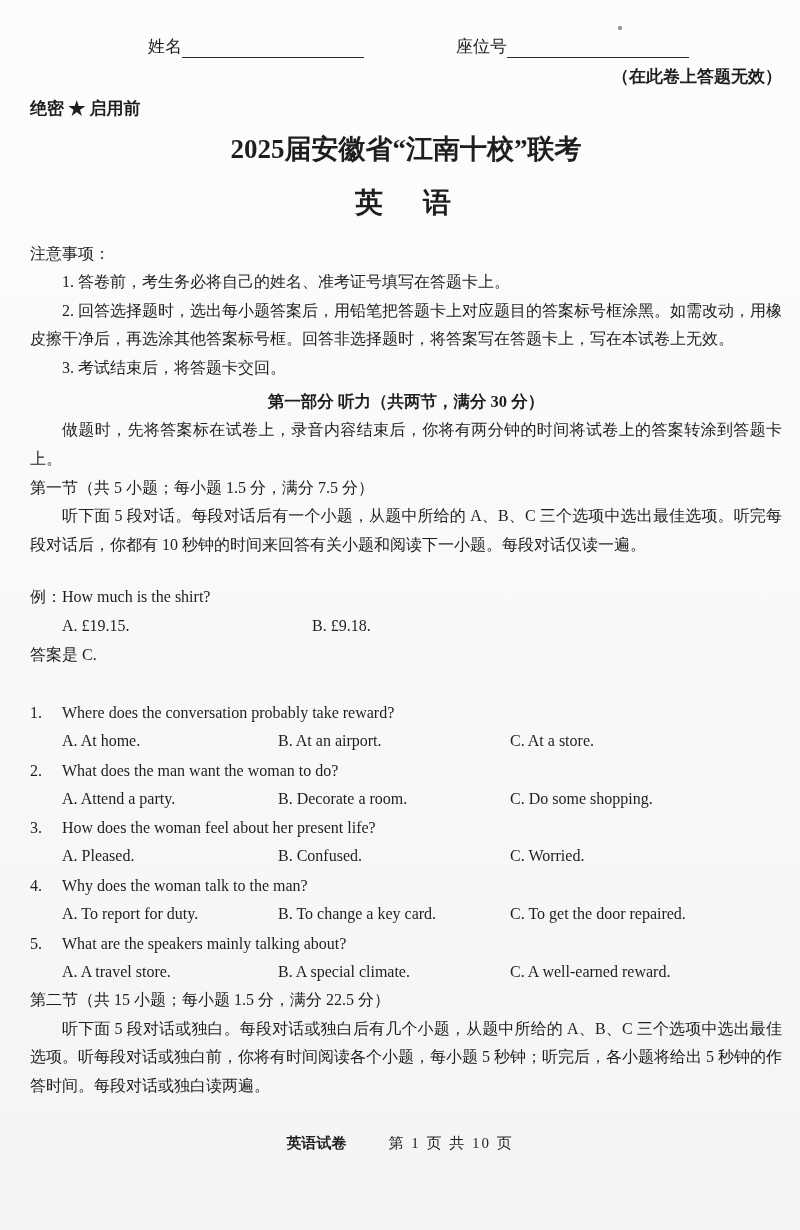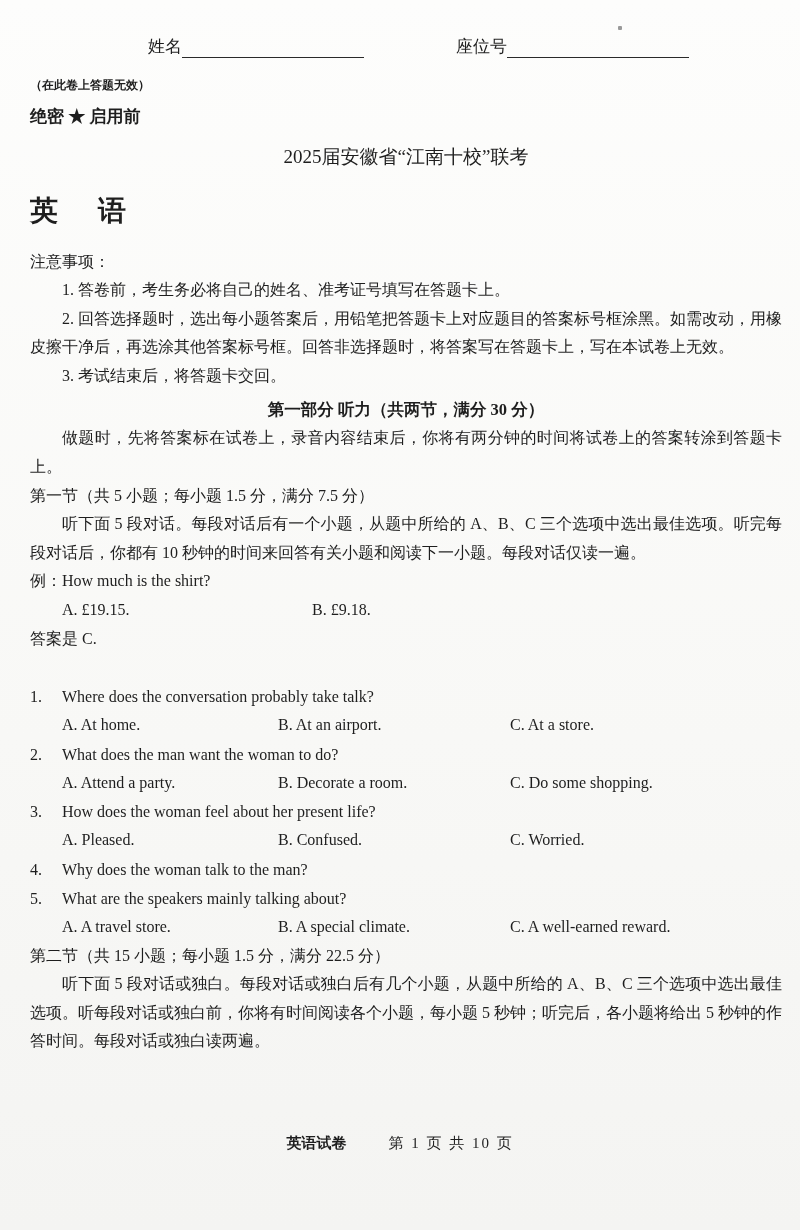--- a/index.html
+++ b/index.html
@@ -17,34 +17,34 @@
   }
   .bold { font-weight:bold; }
   .speck { position:absolute; left:618px; top:26px; width:4px; height:4px; background:#9a9a9a; border-radius:1px; }
 
   .fill-row { display:flex; align-items:flex-end; height:24px; font-size:17px; }
   .fill-item { display:flex; align-items:flex-end; }
   .fill-item.first { margin-left:118px; }
   .fill-item.second { margin-left:92px; }
   .blank-line { display:inline-block; width:182px; border-bottom:1.6px solid #2a2a2a; height:20px; }
 
-  .notice-center { text-align:left; font-weight:bold; font-size:12px; margin-top:16px; line-height:22px; }
+  .notice-center { text-align:right; font-weight:bold; font-size:17px; margin-top:8px; line-height:22px; }
   .secret { font-weight:bold; font-size:17px; margin-top:10px; line-height:22px; }
 
-  .title { text-align:center; font-size:19px; font-weight:normal; margin:16px 0 0 0; line-height:26px; }
-  .subject { text-align:left; font-size:28px; font-weight:bold; margin:23px 0 0 0; line-height:36px; letter-spacing:6px; }
+  .title { text-align:center; font-size:27px; font-weight:bold; margin:16px 0 0 0; line-height:26px; }
+  .subject { text-align:center; font-size:28px; font-weight:bold; margin:23px 0 0 0; line-height:36px; letter-spacing:6px; }
 
   .para { margin:0; line-height:28.6px; text-align:justify; }
   .indent { text-indent:2em; }
   .notes-heading { margin-top:19px; line-height:28px; font-weight:normal; }
 
   .part-heading { font-weight:bold; margin-top:5px; line-height:29px; font-size:16.5px;text-align:center; }
   .sec-heading { line-height:28.6px; }
 
-  .example-prompt { line-height:28.6px; }
+  .example-prompt { line-height:28.6px;margin-top:24px; }
   .opt-row { display:grid; padding-left:32px; line-height:28.6px; }
   .opt-row.example { grid-template-columns:250px 250px 1fr; }
   .opt-row.question { grid-template-columns:216px 232px 1fr; }
   .answer-line { line-height:28.6px; }
 
   .questions { margin-top:29px; }
   .q-line { display:flex; line-height:29px; }
   .q-num { width:32px; flex-shrink:0; }
 
   .footer { position:absolute; top:1133px; left:0; width:100%; display:flex; justify-content:center; gap:42px; font-size:15px; line-height:20px; }
@@ -91,21 +91,21 @@
     <span>A. £19.15.</span>
     <span>B. £9.18.</span>
   </div>
   <div class="answer-line">答案是 C.</div>
 
   <div class="questions">
 
     <div class="question">
       <div class="q-line">
         <span class="q-num">1.</span>
-        <span>Where does the conversation probably take talk?</span>
+        <span>Where does the conversation probably take reward?</span>
       </div>
       <div class="opt-row question">
         <span>A. At home.</span>
         <span>B. At an airport.</span>
         <span>C. At a store.</span>
       </div>
     </div>
 
     <div class="question">
       <div class="q-line">
@@ -129,20 +129,25 @@
         <span>B. Confused.</span>
         <span>C. Worried.</span>
       </div>
     </div>
 
     <div class="question">
       <div class="q-line">
         <span class="q-num">4.</span>
         <span>Why does the woman talk to the man?</span>
       </div>
+      <div class="opt-row question">
+        <span>A. To report for duty.</span>
+        <span>B. To change a key card.</span>
+        <span>C. To get the door repaired.</span>
+      </div>
     </div>
 
     <div class="question">
       <div class="q-line">
         <span class="q-num">5.</span>
         <span>What are the speakers mainly talking about?</span>
       </div>
       <div class="opt-row question">
         <span>A. A travel store.</span>
         <span>B. A special climate.</span>

